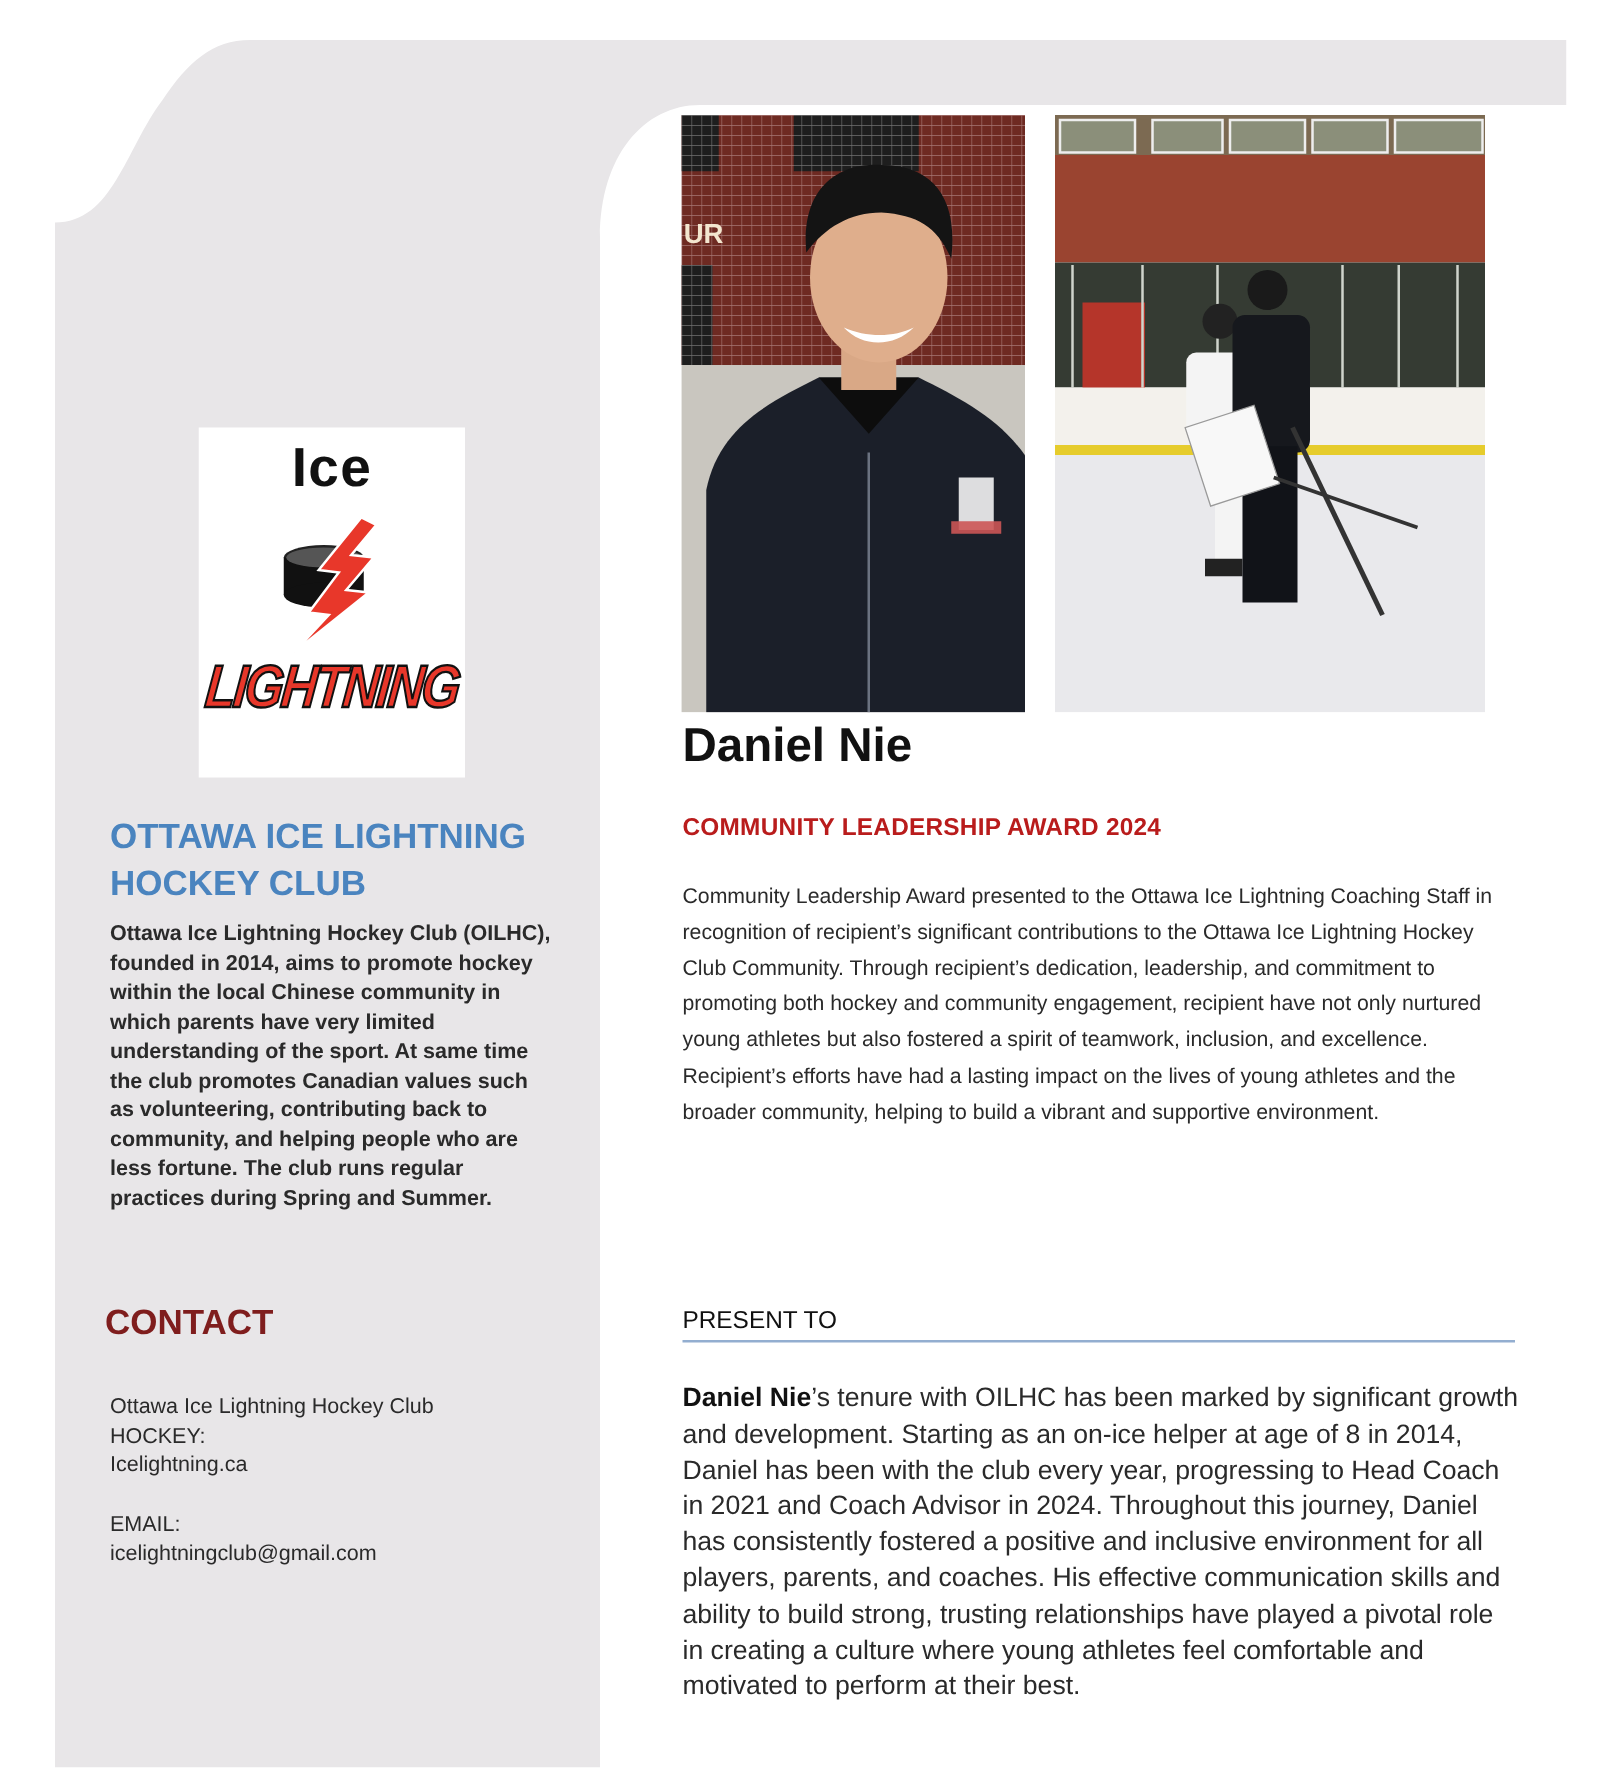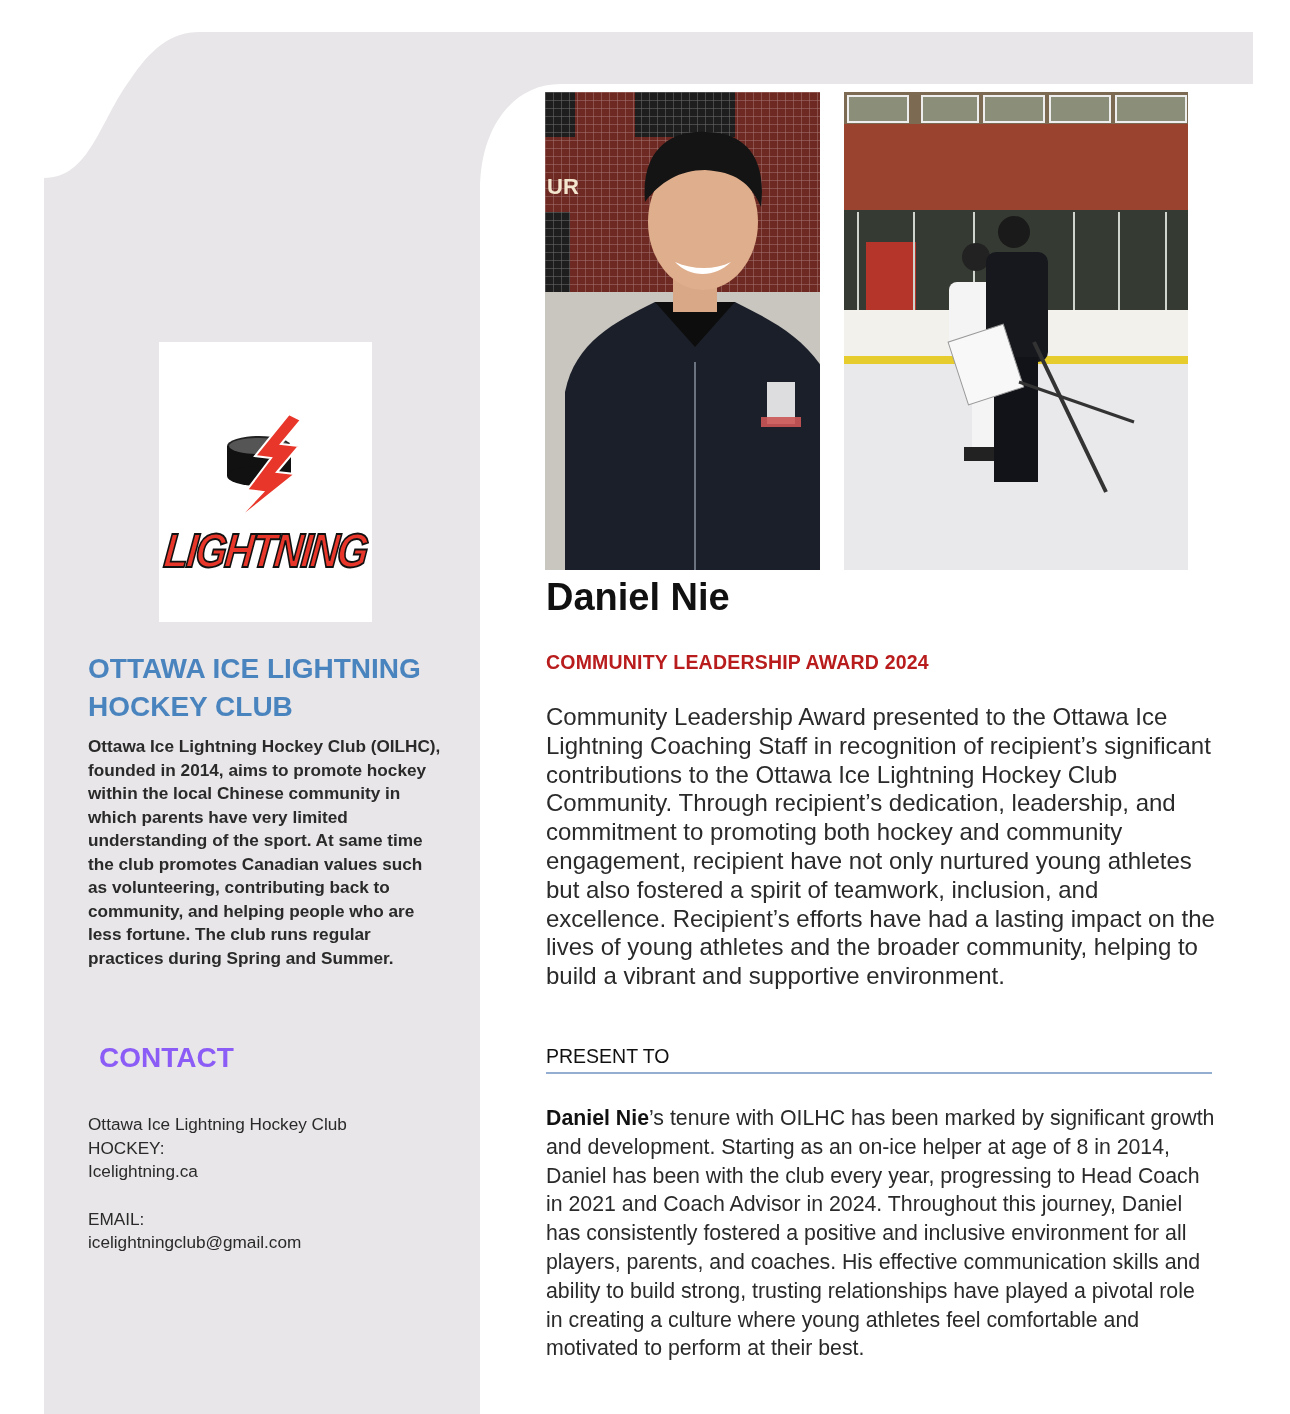--- a/index.html
+++ b/index.html
@@ -9,42 +9,43 @@
   .logo-box { position:absolute; left:159px; top:342px; width:213px; height:280px; background:#fff; }
   .logo-ice { position:absolute; left:0; width:100%; top:8px; text-align:center; font-weight:700;
               font-size:44px; color:#111; letter-spacing:1px; }
   .logo-svg { position:absolute; left:60px; top:70px; }
   .logo-lightning { position:absolute; left:0; width:100%; top:186px; text-align:center; font-weight:900;
                     font-style:italic; font-size:40px; color:#e8372a; letter-spacing:-2px;
                     -webkit-text-stroke:1.6px #111; transform:skewX(-6deg) scaleY(1.2); }
   .club-title { position:absolute; left:88px; top:650px; width:360px; font-weight:700; font-size:28px;
                 line-height:38px; color:#4a84bf; }
   .club-desc { position:absolute; left:88px; top:735px; width:355px; font-size:17.2px; line-height:23.5px; color:#2a2a2a;font-weight:bold; }
-  .contact-title { position:absolute; left:99px; top:1042px; font-weight:700; font-size:28px; color:#8b5cf6; }
+  .contact-title { position:absolute; left:84px; top:1042px; font-weight:700; font-size:28px; color:#7f1d1d; }
   .contact-block { position:absolute; left:88px; top:1113px; font-size:17.2px; line-height:23.5px; color:#2a2a2a; }
   .contact-block .gap { height:24px; }
   .photo { position:absolute; top:92px; height:478px; overflow:hidden; }
   .photo-portrait { left:545px; width:275px; }
   .photo-rink { left:844px; width:344px; }
   .name { position:absolute; left:546px; top:576px; font-weight:700; font-size:38px; color:#111; }
   .award-title { position:absolute; left:546px; top:651px; font-weight:700; font-size:19.5px; color:#b91c1c; letter-spacing:0.2px; }
-  .award-desc { position:absolute; left:546px; top:703px; width:670px; font-size:24px; line-height:28.8px; color:#2a2a2a; }
+  .award-desc { position:absolute; left:546px; top:703px; width:670px; font-size:17px; line-height:28.8px; color:#2a2a2a; }
   .present-title { position:absolute; left:546px; top:1045px; font-weight:400; font-size:19.5px; color:#111; }
   .divider { position:absolute; left:546px; top:1072px; width:666px; height:2px; background:#93aed0; }
   .present-desc { position:absolute; left:546px; top:1091px; width:670px; font-size:21.3px; line-height:28.8px; color:#2a2a2a;margin-top:13px; }
   .present-desc b { color:#111; }
 </style>
 </head>
 <body>
 
 <svg class="bg-shape" viewBox="0 0 1290 1414">
   <path d="M44 1414 L44 178 C90 178 100 120 130 80 C150 50 170 32 200 32 L1253 32 L1253 84 L560 84 C515 84 480 125 480 190 L480 1414 Z" fill="#e8e6e8"></path>
 </svg>
 
 <div class="logo-box">
+  <div class="logo-ice">Ice</div>
   <svg class="logo-svg" width="100" height="110" viewBox="0 0 100 110">
     <ellipse cx="40" cy="34" rx="32" ry="10" fill="#222"></ellipse>
     <rect x="8" y="34" width="64" height="30" fill="#111"></rect>
     <ellipse cx="40" cy="64" rx="32" ry="10" fill="#111"></ellipse>
     <ellipse cx="40" cy="34" rx="30" ry="8" fill="#555"></ellipse>
     <path d="M70 2 L36 44 L52 46 L28 78 L44 80 L16 110 L76 62 L58 60 L80 34 L62 32 L82 8 Z" fill="#e8372a" stroke="#fff" stroke-width="2"></path>
   </svg>
   <div class="logo-lightning">LIGHTNING</div>
 </div>
 

